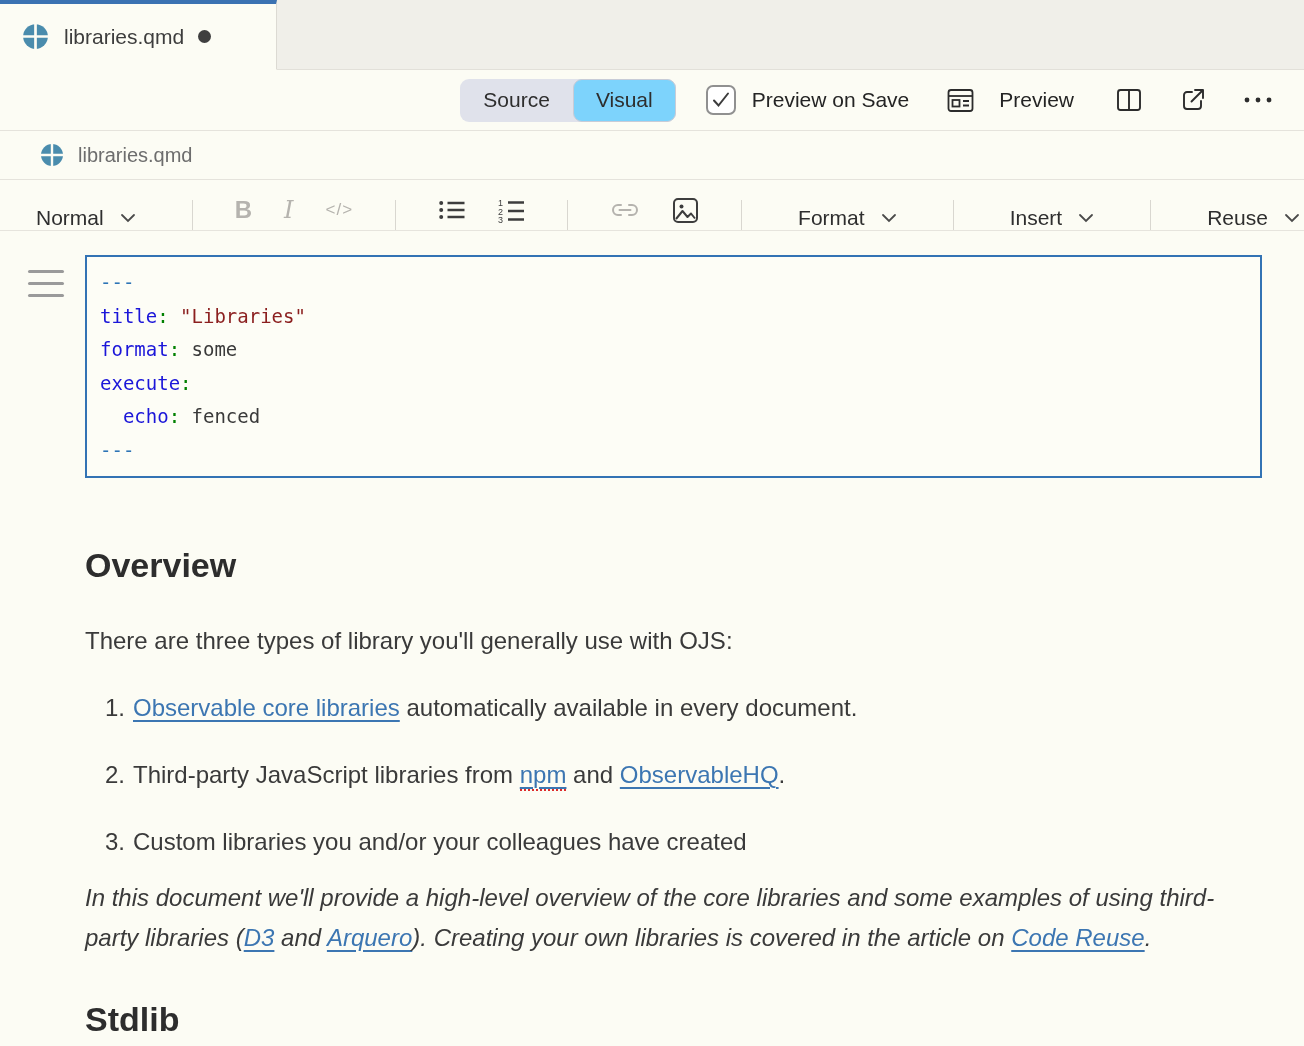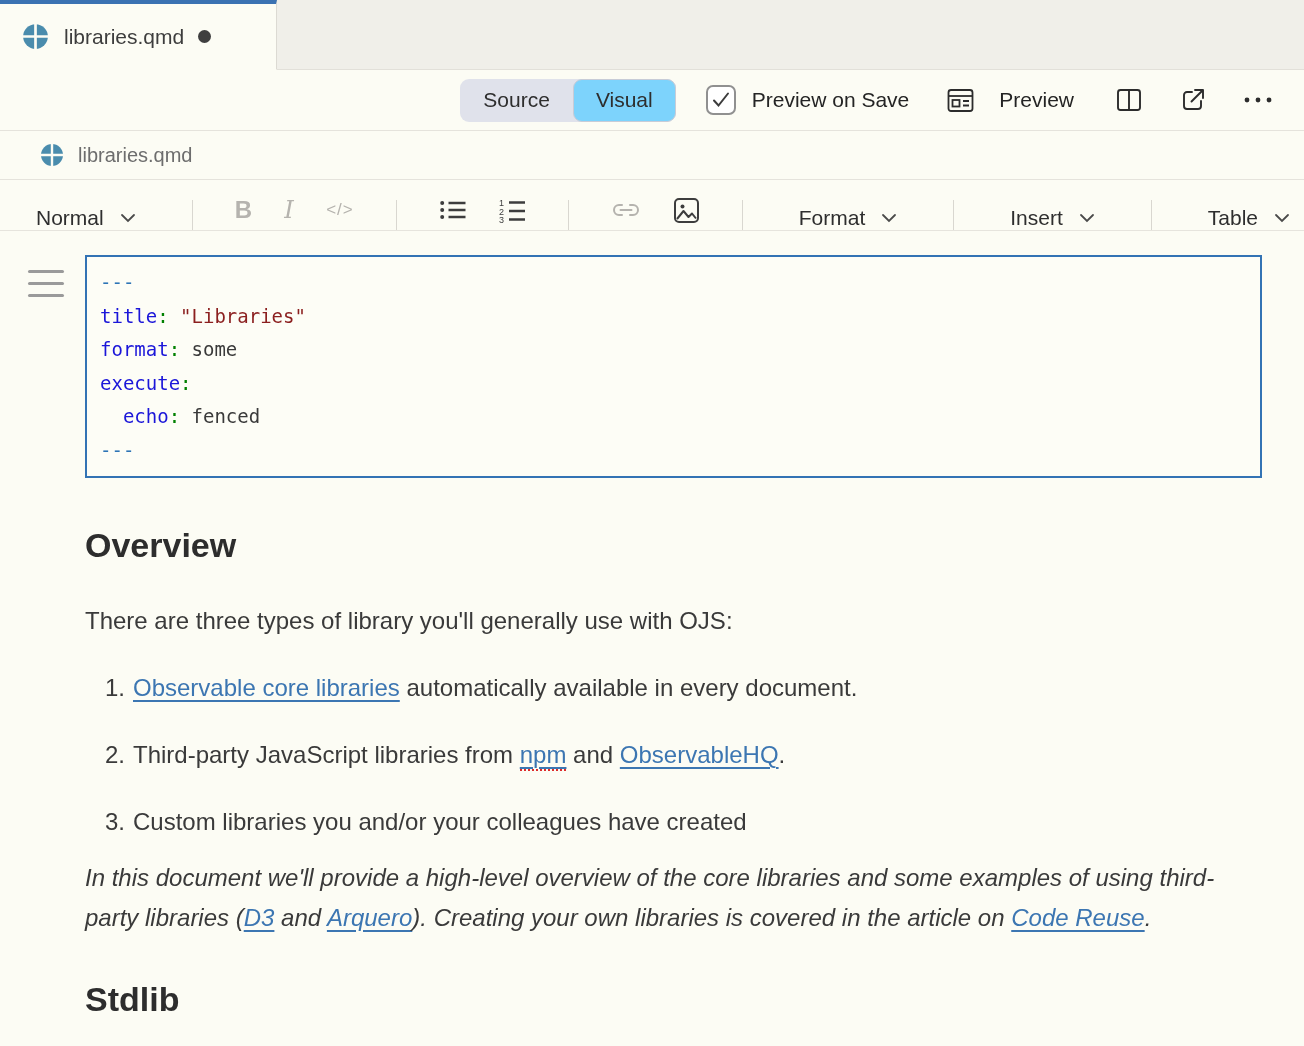--- a/index.html
+++ b/index.html
@@ -74,21 +74,21 @@
   .yaml-block {
     border:2px solid #3373b4; background:#fdfdf6; padding:9px 13px;
     font-family:"DejaVu Sans Mono", monospace; font-size:19px; line-height:33.5px; color:#3a3a3a;
   }
   .code-line { white-space:pre; min-height:33.5px; }
   .tok-key { color:#1b16d9;text-align:center; }
   .tok-colon { color:#008000; }
   .tok-string { color:#8b1f1f; }
   .tok-dash { color:#2d74b6; }
   h1.doc-h1 { font-size:34px; font-weight:bold; color:#2d2d2d; font-family:"Liberation Sans", sans-serif; }
-  .h-overview { margin-top:48px; }
+  .h-overview { margin-top:68px; }
   .h-stdlib { margin-top:42px; }
   .doc-text { font-size:24px; line-height:40px; color:#3a3a3a; }
   .intro-p { margin-top:36px; }
   .doc-list { margin-top:2px; }
   .li-row { display:flex; margin-top:27px; }
   .li-marker { width:48px; text-align:right; padding-right:8px; flex:0 0 auto; }
   .summary-p { margin-top:16px; max-width:1145px;font-style:italic; }
   .doclink { color:#3c76b2; text-decoration:underline; text-decoration-thickness:1.5px; text-underline-offset:3.5px; cursor:pointer; }
   .spell { border-bottom:2px dotted #dd2b2b; padding-bottom:1px; }
   svg { display:block; }
@@ -226,21 +226,21 @@
   </button>
   <span class="tsep"></span>
   <button class="tbtn dd-btn">
     <span>Insert</span>
     <svg width="16" height="10" viewBox="0 0 16 10">
       <path d="M2 2l6 6 6-6" stroke="#4a4a4a" stroke-width="1.8" fill="none" stroke-linecap="round"></path>
     </svg>
   </button>
   <span class="tsep"></span>
   <button class="tbtn dd-btn">
-    <span>Table</span>
+    <span>Reuse</span>
     <svg width="16" height="10" viewBox="0 0 16 10">
       <path d="M2 2l6 6 6-6" stroke="#4a4a4a" stroke-width="1.8" fill="none" stroke-linecap="round"></path>
     </svg>
   </button>
 </div>
 
 <div class="content">
 
   <div class="yaml-wrap">
     <div class="drag-handle">

